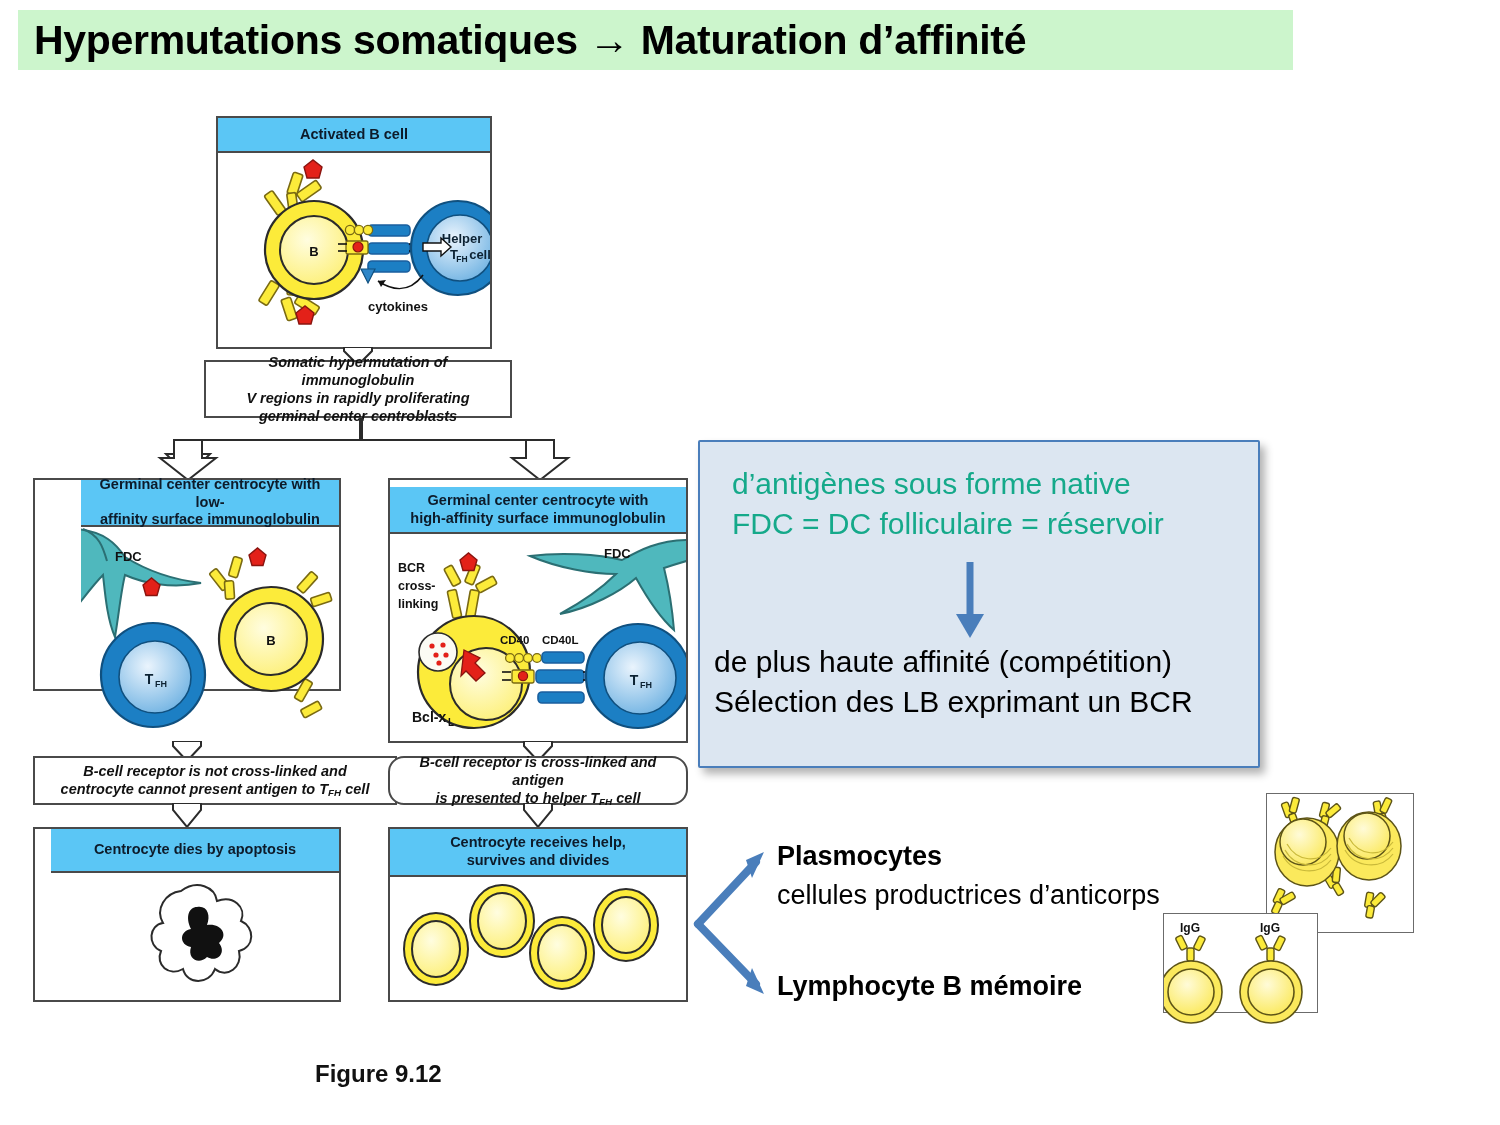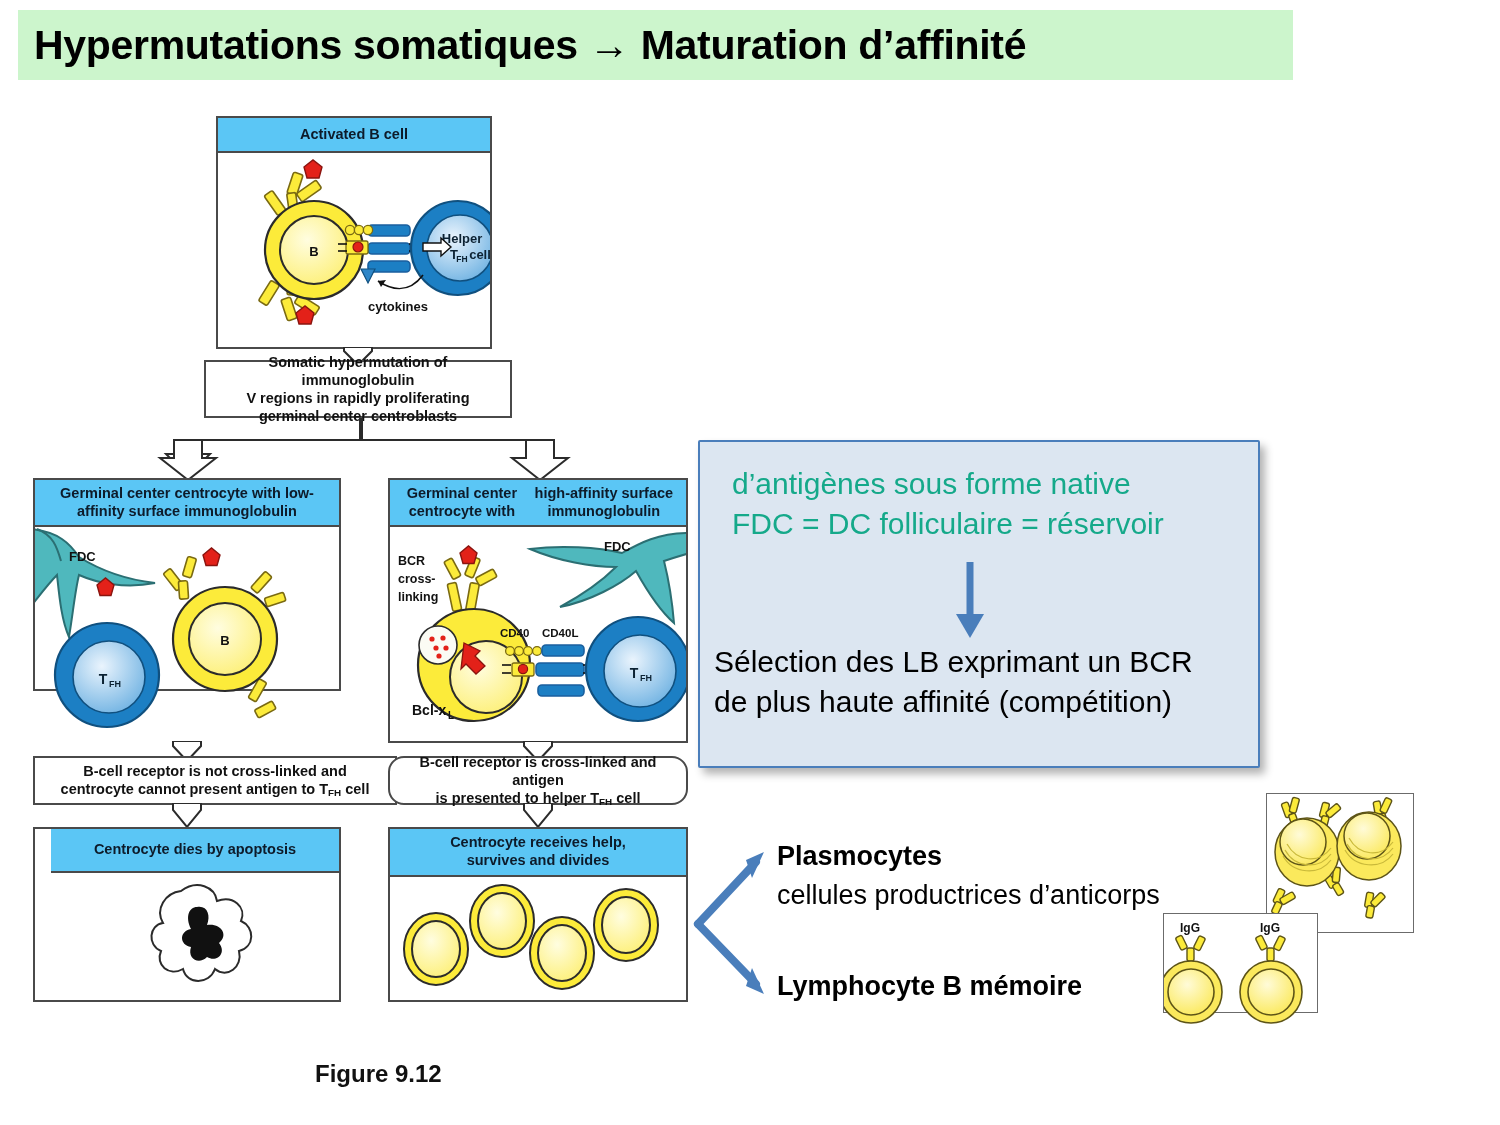--- a/index.html
+++ b/index.html
@@ -3,42 +3,42 @@
 <meta charset="utf-8">
 <style>
   html,body{margin:0;padding:0;}
   body{
     width:1500px;height:1125px;position:relative;overflow:hidden;
     background:#ffffff;
     font-family:"Liberation Sans", sans-serif;
   }
   
   #title-bar{
-    position:absolute;left:18px;top:10px;width:1275px;height:70px;
+    position:absolute;left:18px;top:10px;width:1275px;height:60px;
     background:#CCF5CC;display:flex;align-items:center;
   }
   #title-text{
     font-family:"Liberation Sans", sans-serif;
     font-weight:bold;font-size:41px;color:#000;
     padding-left:16px;letter-spacing:-0.3px;white-space:nowrap;
   }
 
   
   .panel{position:absolute;border:2px solid #4a4a4a;background:#fff;box-sizing:border-box;}
   .panel-head{
     background:#5BC6F5;border-bottom:2px solid #4a4a4a;
     display:flex;align-items:center;justify-content:center;
     text-align:center;font-weight:bold;color:#0d1b2a;
     font-size:14.5px;line-height:1.22;box-sizing:border-box;padding:3px 6px;
   }
   .panel-body{position:relative;width:100%;overflow:hidden;}
   .textbox{
     position:absolute;border:2px solid #4a4a4a;background:#fff;box-sizing:border-box;
     display:flex;align-items:center;justify-content:center;text-align:center;
-    font-weight:bold;color:#111;font-size:14.5px;line-height:1.25;padding:4px 8px;
+    font-weight:bold;color:#111;font-size:14.5px;line-height:1.25;padding:4px 8px;font-style:italic;
   }
   sub{font-size:0.68em;vertical-align:-0.22em;}
 
   
   .blockarrow{position:absolute;}
 
   
   #note-box{
     position:absolute;left:698px;top:440px;width:562px;height:328px;
     background:#DCE6F1;border:2px solid #4A7EBB;box-sizing:border-box;
@@ -152,21 +152,21 @@
 
   <path d="M332 0 L332 22 L150 22 L150 36 L136 36 L158 58 L180 36 L166 36 L166 36" fill="none" stroke="#2b2b2b" stroke-width="2"></path>
   <path d="M144 22 L144 40 L130 40 L158 62 L186 40 L172 40 L172 22 Z" fill="#fff" stroke="#2b2b2b" stroke-width="2"></path>
   <path d="M318 22 L344 22" stroke="#2b2b2b" stroke-width="2" fill="none"></path>
   <path d="M330 0 L330 22" stroke="#2b2b2b" stroke-width="2" fill="none"></path>
 
   <path d="M496 22 L496 40 L482 40 L510 62 L538 40 L524 40 L524 22 Z" fill="#fff" stroke="#2b2b2b" stroke-width="2"></path>
   <path d="M144 22 L524 22" stroke="#2b2b2b" stroke-width="2" fill="none"></path>
 </svg>
 
-<div class="panel" style="left:33px;top:478px;width:308px;height:213px;">
+<div class="panel" style="left:33px;top:478px;width:308px;height:213px;padding-left:46px;">
   <div class="panel-head" style="height:47px;flex-direction:column;">
     <span>Germinal center centrocyte with low-</span>
     <span>affinity surface immunoglobulin</span>
   </div>
   <div class="panel-body" style="height:214px;">
     <svg width="304" height="214" viewBox="0 0 304 214">
 
       <g fill="#4FB8BD" stroke="#2b6f73" stroke-width="2">
         <path d="M-6 2 C 24 4, 36 18, 44 30 C 60 40, 86 52, 120 56 C 90 62, 62 56, 44 48
                  C 40 64, 38 86, 34 110 C 26 92, 24 66, 22 48
@@ -223,21 +223,21 @@
                C 158 112, 136 112, 132 96 C 118 104, 104 92, 110 78
                C 96 72, 98 52, 112 50 C 104 36, 114 20, 130 18 Z" fill="#ffffff" stroke="#2b2b2b" stroke-width="2"></path>
       <path d="M146 34 C 156 32, 160 42, 156 52 C 170 50, 178 62, 168 70
                C 176 80, 166 90, 156 84 C 148 92, 136 86, 140 74
                C 128 72, 128 58, 140 56 C 134 44, 138 34, 146 34 Z" fill="#111"></path>
     </svg>
   </div>
 </div>
 
 <div class="panel" style="left:388px;top:478px;width:300px;height:265px;">
-  <div class="panel-head" style="height:47px;flex-direction:row;">
+  <div class="panel-head" style="height:47px;flex-direction:column;margin-top:7px;">
     <span>Germinal center centrocyte with</span>
     <span>high-affinity surface immunoglobulin</span>
   </div>
   <div class="panel-body" style="height:214px;">
     <svg width="296" height="214" viewBox="0 0 296 214">
 
       <g fill="#4FB8BD" stroke="#2b6f73" stroke-width="2">
         <path d="M300 6 C 268 6, 250 16, 232 26 C 208 20, 170 18, 140 22
                  C 168 34, 202 40, 226 40 C 212 54, 192 68, 170 80
                  C 200 74, 230 58, 246 44 C 256 62, 268 82, 284 96
@@ -344,22 +344,22 @@
 <div id="note-box">
   <div class="note-teal">
     <div>d’antigènes sous forme native</div>
     <div>FDC = DC folliculaire = réservoir</div>
   </div>
   <svg style="position:absolute;left:250px;top:120px;" width="40" height="80">
     <line x1="20" y1="0" x2="20" y2="56" stroke="#4A7EBB" stroke-width="7"></line>
     <path d="M6 52 L34 52 L20 76 Z" fill="#4A7EBB"></path>
   </svg>
   <div class="note-black">
+    <div>de plus haute affinité (compétition)</div>
     <div>Sélection des LB exprimant un BCR</div>
-    <div>de plus haute affinité (compétition)</div>
   </div>
 </div>
 
 <svg class="blockarrow" style="left:690px;top:838px;" width="90" height="170">
   <g stroke="#4A7EBB" stroke-width="8" fill="none" stroke-linecap="round">
     <line x1="8" y1="86" x2="66" y2="24"></line>
     <line x1="8" y1="86" x2="66" y2="146"></line>
   </g>
   <path d="M74 14 L62 40 L56 22 Z" fill="#4A7EBB"></path>
   <path d="M74 156 L56 148 L62 130 Z" fill="#4A7EBB"></path>

